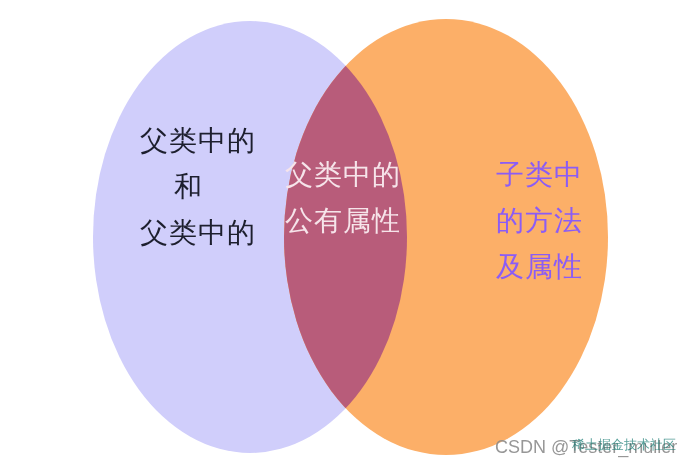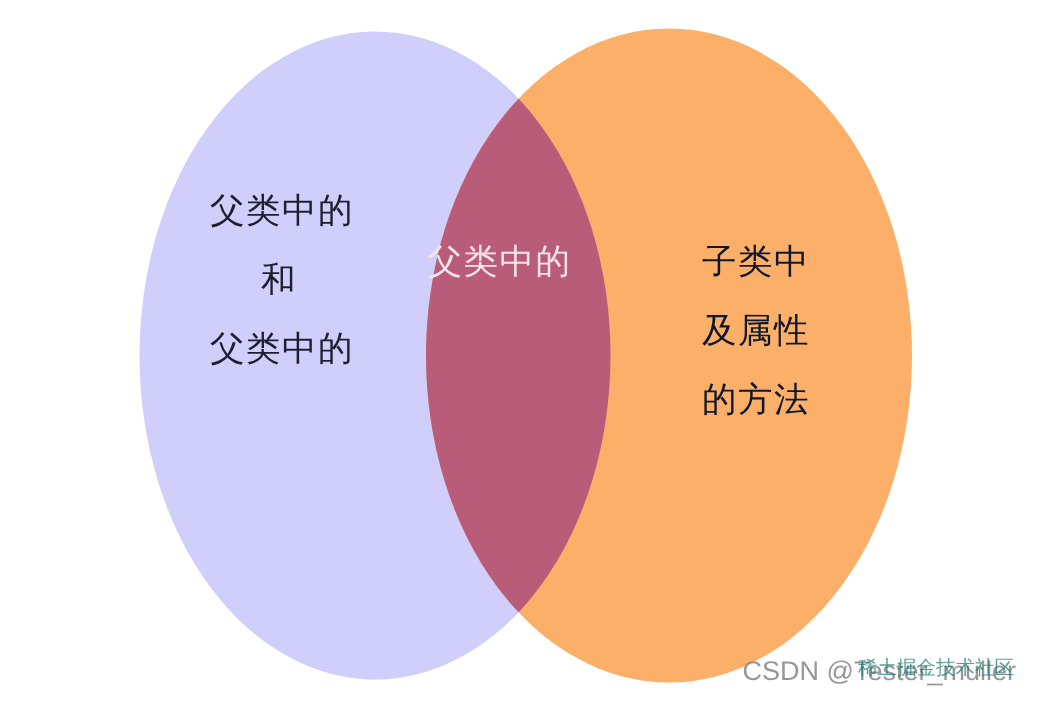--- a/index.html
+++ b/index.html
@@ -1,23 +1,23 @@
 <!DOCTYPE html>
 <html><head>
 <meta charset="utf-8">
 <style>
   html, body { margin:0; padding:0; background:#ffffff; }
   body { width:696px; height:473px; position:relative; overflow:hidden; font-family:"DejaVu Serif", serif; }
   #venn { position:absolute; left:0; top:0; width:696px; height:473px; }
-  .label { position:absolute; font-size:23px; line-height:46px; letter-spacing:1px; white-space:nowrap; }
+  .label { position:absolute; font-size:28px; line-height:46px; letter-spacing:1px; white-space:nowrap; }
   .label div { display:block; }
   .left-label { left:140px; top:118px; color:#1d1f2e; text-align:left; }
   .left-label .center-line { padding-left:34px; }
   .mid-label { left:285px; top:152px; color:#f6e4ea; }
-  .right-label { left:468px; top:152px; color:#0f172a; }
+  .right-label { left:496px; top:152px; color:#8b5cf6;font-family:Liberation Serif, serif; }
   .watermark { position:absolute; left:495px; top:437px; font-family:"Liberation Sans", sans-serif; font-size:18px; color:#8c8c8c; opacity:0.9; white-space:nowrap; }
   .watermark-overlay { position:absolute; left:560px; top:436px; font-family:"DejaVu Sans", sans-serif; font-size:13px; color:#0f766e; opacity:0.7; white-space:nowrap;margin-left:12px; }
 </style>
 </head>
 <body>
 
 <svg id="venn" viewBox="0 0 696 473" xmlns="http://www.w3.org/2000/svg">
   <defs>
     <clipPath id="clipLeft">
       <ellipse cx="250" cy="237" rx="157" ry="216"></ellipse>
@@ -29,22 +29,23 @@
 </svg>
 
 <div class="label left-label">
   <div>父类中的</div>
   <div class="center-line">和</div>
   <div>父类中的</div>
 </div>
 
 <div class="label mid-label">
   <div>父类中的</div>
+  <div>公有属性</div>
 </div>
 
 <div class="label right-label">
   <div>子类中</div>
+  <div>的方法</div>
   <div>及属性</div>
-  <div>的方法</div>
 </div>
 
 <div class="watermark">CSDN @Tester_muller</div>
 <div class="watermark-overlay">稀土掘金技术社区</div>
 
 </body></html>

